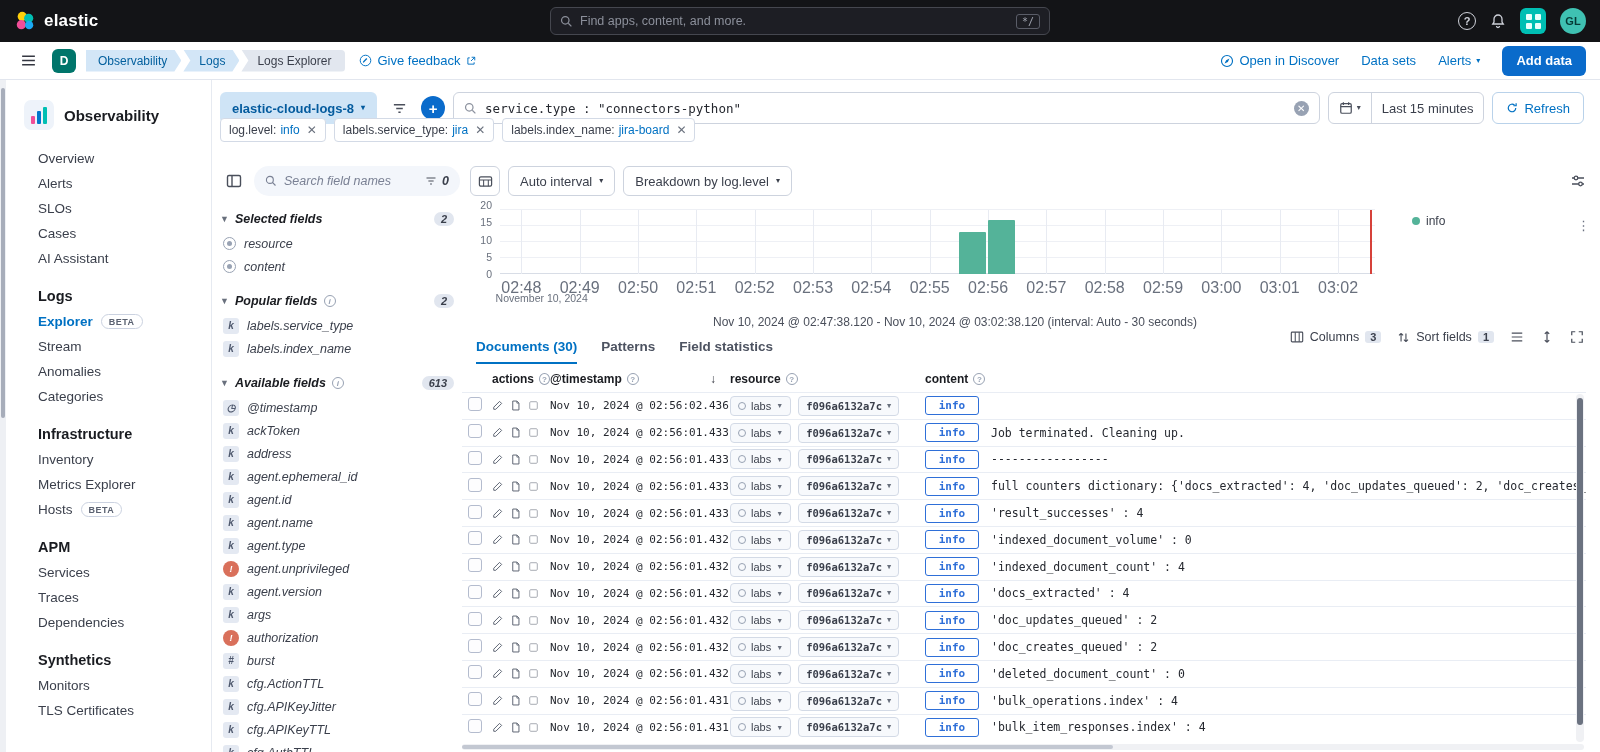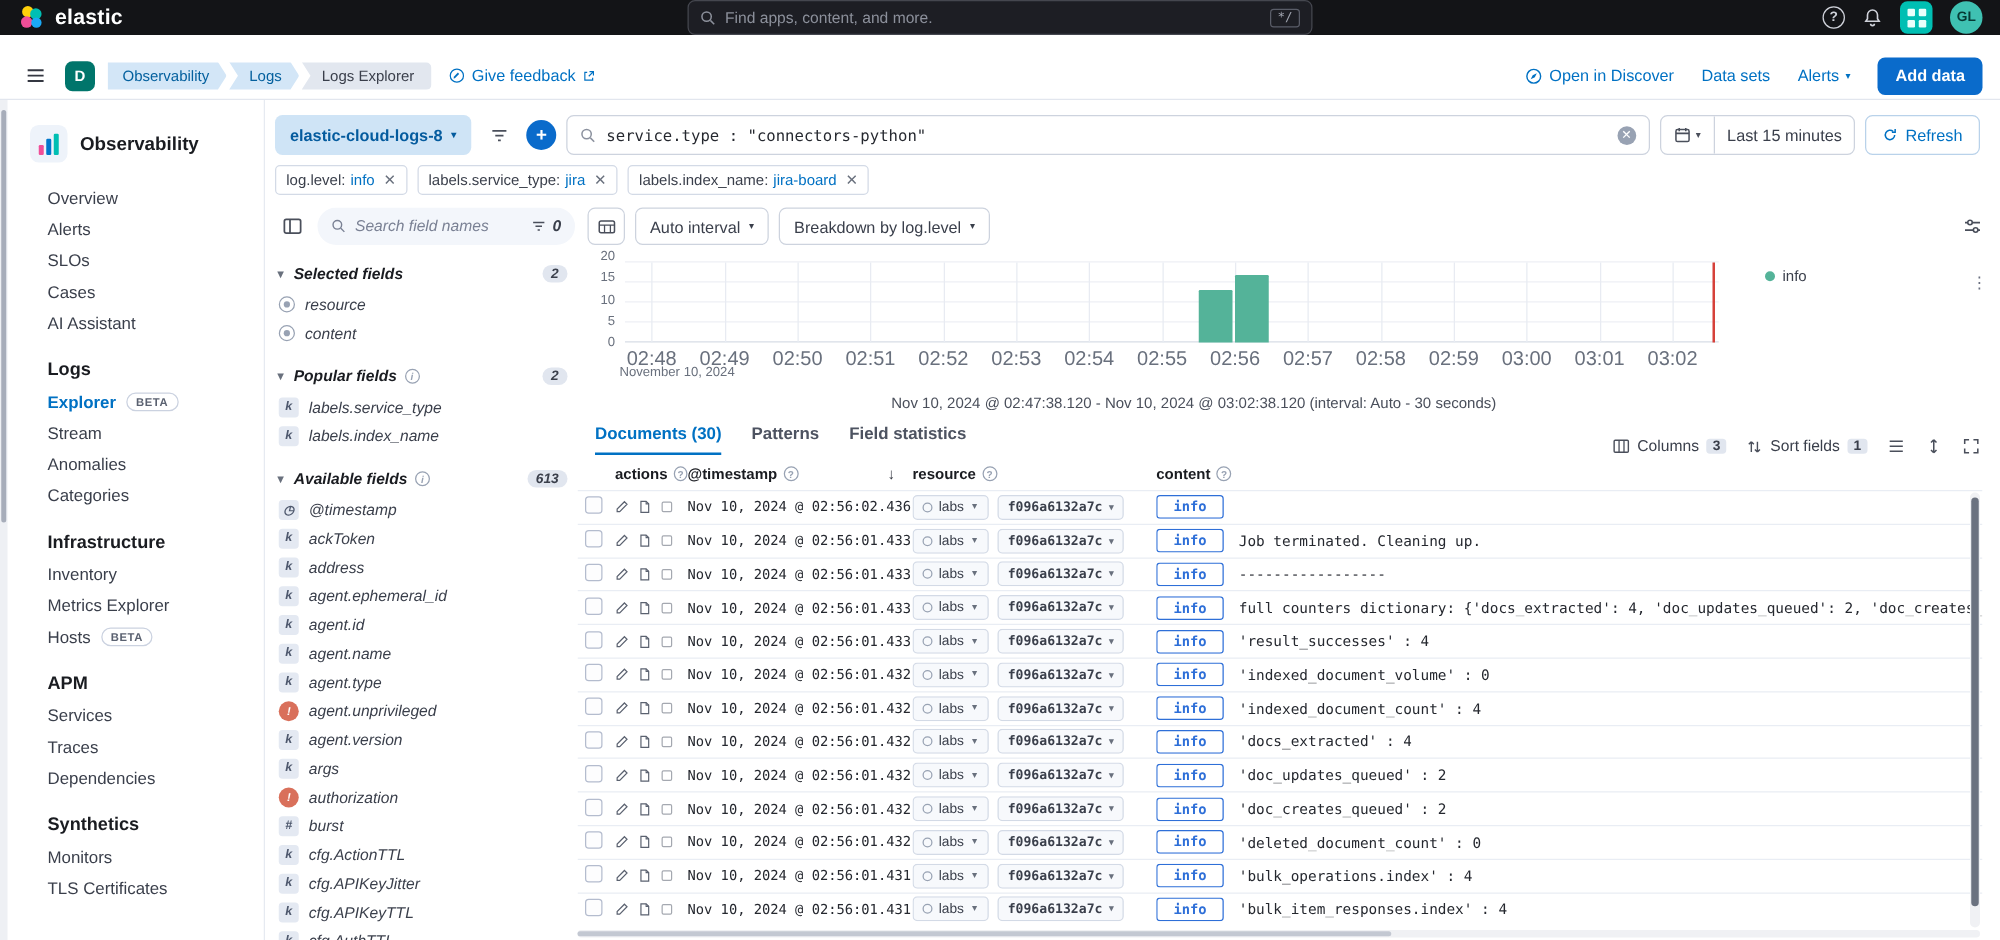--- a/index.html
+++ b/index.html
@@ -1,21 +1,21 @@
 <!DOCTYPE html>
 <html><head>
 <meta charset="utf-8">
 <style>
   * {margin:0; padding:0; box-sizing:border-box;}
   html,body {width:1600px; height:752px; overflow:hidden; font-family:"Liberation Sans",sans-serif; background:#fff; color:#343741; font-size:13px;}
   .screen {position:relative; width:1600px; height:752px; overflow:hidden;}
   svg {display:block;}
 
   
-  .top-header {position:absolute; top:0; left:0; right:0; height:28px; background:#131417; display:flex; align-items:center; padding:0 14px; z-index:20;}
+  .top-header {position:absolute; top:0; left:0; right:0; height:42px; background:#131417; display:flex; align-items:center; padding:0 14px; z-index:20;}
   .brand {display:flex; align-items:center; gap:8px; color:#fff; font-size:17px; font-weight:600; letter-spacing:.2px;}
   .global-search {position:absolute; left:50%; transform:translateX(-50%); width:500px; height:28px; background:#1d1e24; border:1px solid #45474f; border-radius:6px; display:flex; align-items:center; padding:0 9px; gap:7px; color:#8c909b; font-size:12.5px;}
   .global-search .kbd {margin-left:auto; border:1px solid #5a5d68; border-radius:3px; font-size:10px; padding:1px 5px; color:#a2a6b1; font-family:"DejaVu Sans Mono",monospace;}
   .header-right {margin-left:auto; display:flex; align-items:center; gap:14px;}
   .help-circ {width:18px; height:18px; border:1.6px solid #cfd2da; border-radius:50%; color:#cfd2da; font-size:11px; font-weight:700; display:flex; align-items:center; justify-content:center;}
   .hdr-ic {color:#cfd2da;}
   .apps-tile {width:26px; height:26px; border-radius:6px; background:#00bfb3; display:grid; grid-template-columns:6px 6px; grid-template-rows:6px 6px; gap:3px; place-content:center;}
   .apps-tile span {background:#eafffb; border-radius:1px;}
   .avatar {width:26px; height:26px; border-radius:50%; background:#3fc1b2; color:#06343а; color:#063a35; font-size:11px; font-weight:700; display:flex; align-items:center; justify-content:center;}
 
@@ -58,21 +58,21 @@
   .ghost-ic {width:28px; height:28px; display:flex; align-items:center; justify-content:center; color:#4a4f5b; cursor:pointer;}
   .add-filter-btn {width:24px; height:24px; border-radius:50%; background:#0a6bcb; color:#fff; font-size:15px; font-weight:700; display:flex; align-items:center; justify-content:center; cursor:pointer;}
   .query-bar {flex:1; height:32px; border:1px solid #cdd3de; border-radius:6px; background:#fff; display:flex; align-items:center; gap:8px; padding:0 10px;}
   .query-text {font-family:"DejaVu Sans Mono",monospace; font-size:12.5px; color:#25282f;}
   .clear-circ {margin-left:auto; width:15px; height:15px; border-radius:50%; background:#98a2b3; color:#fff; font-size:10px; display:flex; align-items:center; justify-content:center; cursor:pointer;}
   .datepicker {display:flex; height:32px; border:1px solid #cdd3de; border-radius:6px; overflow:hidden; background:#fff;}
   .datepicker .seg {display:flex; align-items:center; padding:0 10px; font-size:13px; gap:4px; color:#3a3f4b; cursor:pointer; white-space:nowrap;}
   .seg.cal {border-right:1px solid #cdd3de; color:#4a4f5b;}
   .refresh-btn {height:32px; border:1px solid #b9d2ea; border-radius:6px; color:#0071c3; font-size:13px; font-weight:500; display:flex; align-items:center; gap:6px; padding:0 13px; background:#fff; cursor:pointer; white-space:nowrap;}
 
-  .filters-row {position:absolute; top:52px; left:8px; display:flex; gap:8px;}
+  .filters-row {position:absolute; top:38px; left:8px; display:flex; gap:8px;}
   .filter-pill {height:24px; border:1px solid #d3dae6; border-radius:4px; background:#fff; display:flex; align-items:center; gap:4px; padding:0 8px; font-size:12px; color:#3a3f4b; cursor:pointer;}
   .filter-pill .val {color:#0071c3;}
   .filter-pill .x {color:#69707d; margin-left:3px; font-size:12px;}
 
   
   .field-panel {position:absolute; top:86px; left:8px; width:240px; bottom:0; overflow:hidden;font-style:italic;}
   .field-panel-head {display:flex; align-items:center; gap:6px;}
   .field-search {flex:1; height:30px; background:#f3f6fb; border-radius:15px; display:flex; align-items:center; gap:7px; padding:0 11px; color:#7a8194; font-size:12.5px;}
   .field-search .cnt {color:#3a3f4b; font-weight:600;}
   .fsection {margin-top:16px;}
@@ -109,21 +109,21 @@
   .xdate-row {position:relative; height:13px;}
   .xdate-label {position:absolute; transform:translateX(-28%); font-size:10.5px; color:#69707d; white-space:nowrap;}
   .legend-col {width:200px; position:relative; font-size:12px;}
   .legend-item {position:absolute; left:12px; top:4px; display:flex; align-items:center; gap:6px; color:#3a3f4b; cursor:pointer;}
   .legend-item .dot {width:8px; height:8px; border-radius:50%; background:#54b399;}
   .legend-menu {position:absolute; right:10px; top:8px; color:#6a7080; font-size:13px; cursor:pointer;}
   .chart-caption {text-align:center; margin-top:10px; margin-right:160px; font-size:12px; color:#4a4f5b;}
 
   
   .results {position:absolute; left:250px; right:0; top:250px; bottom:0;}
-  .tabs-row {display:flex; align-items:flex-end; gap:24px; height:34px; padding:0 16px 0 14px;}
+  .tabs-row {display:flex; align-items:flex-start; gap:24px; height:34px; padding:0 16px 0 14px;}
   .tab {font-size:13.5px; font-weight:600; color:#4d5361; height:34px; display:flex; align-items:center; cursor:pointer; border-bottom:2px solid transparent;}
   .tab.active {color:#0071c3; border-bottom-color:#0071c3;}
   .results-actions {margin-left:auto; display:flex; gap:16px; align-items:center; font-size:12.5px; color:#3a3f4b;}
   .ract {display:flex; align-items:center; gap:6px; cursor:pointer; white-space:nowrap;}
   .count-badge {background:#e1e6ef; border-radius:3px; padding:0 5px; font-size:11px; font-weight:600; color:#3a3f4b;}
   .ract-ic {color:#4a4f5b; cursor:pointer;}
 
   .dtable {position:absolute; top:36px; left:0; right:14px; bottom:0; overflow:hidden;}
   .thead, .trow {display:grid; grid-template-columns:30px 58px 180px 195px 1fr; align-items:center;}
   .thead {height:26px; font-size:12px; font-weight:700; color:#1a1c21;}

